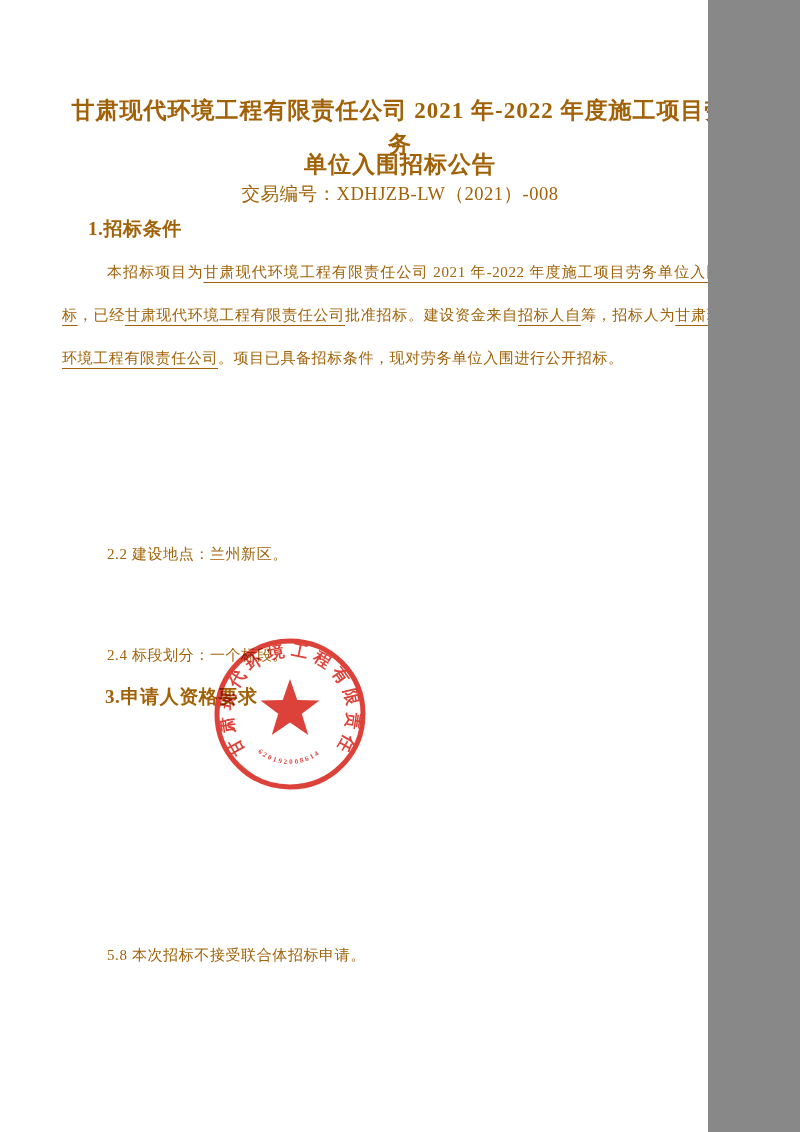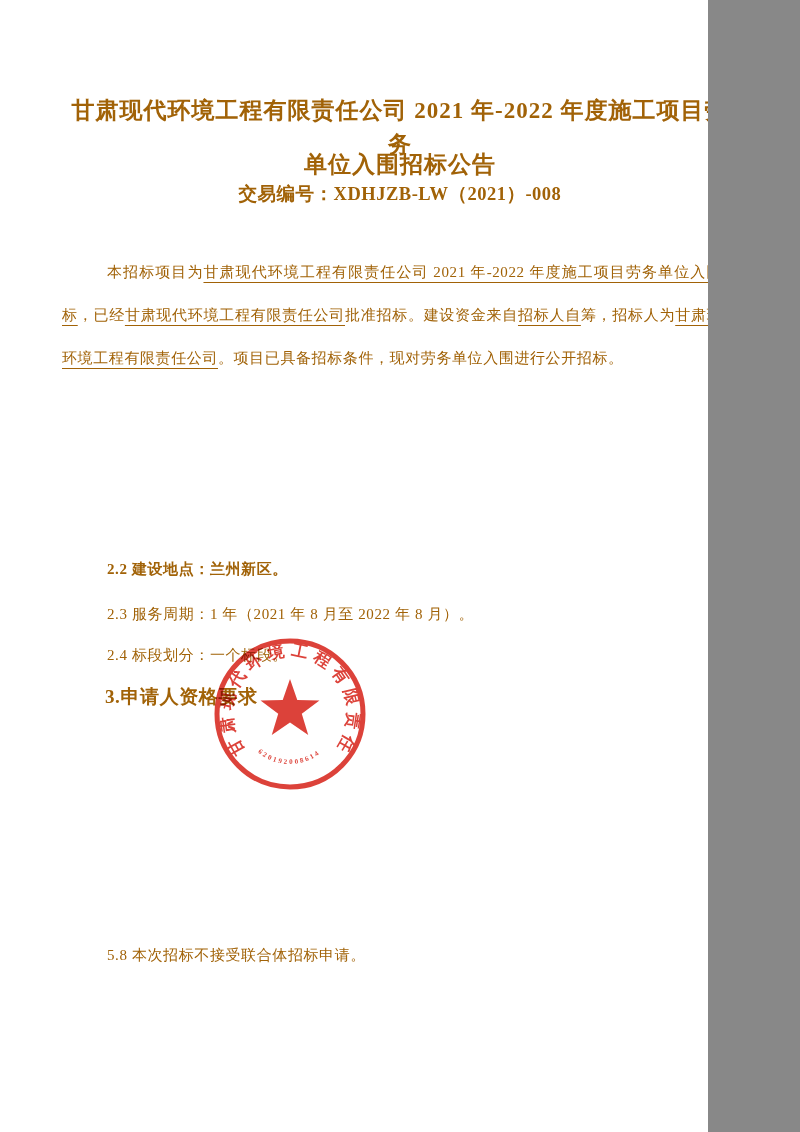--- a/index.html
+++ b/index.html
@@ -9,29 +9,29 @@
     background:#ffffff;
     overflow:hidden;
     font-family:"Liberation Serif","DejaVu Serif",serif;
     color:#a16207;
   }
   .blk{position:absolute;left:62px;width:676px;line-height:43px;font-size:15px;letter-spacing:0.6px;text-align:justify;}
   .center{text-align:center;}
   .title{font-weight:700;font-size:23px;letter-spacing:1px;line-height:34px;}
   .t1{top:94px;}
   .t2{top:148px;font-family:Liberation Serif, serif;}
-  .docnum{top:180px;font-weight:700;font-size:18.5px;line-height:28px;letter-spacing:0.5px;}
+  .docnum{top:180px;font-weight:400;font-size:18.5px;line-height:28px;letter-spacing:0.5px;}
   .hd{font-weight:700;font-size:19px;}
   .h1{top:207px;padding-left:26px;}
   .h2{top:418px;padding-left:59px;}
   .h3{top:675px;padding-left:43px;}
   .para{text-indent:45px;}
   .p1{top:251px;}
   .p21{top:461px;}
-  .p22{top:548px;font-weight:bold;}
+  .p22{top:533px;}
   .p23{top:593px;}
   .p24{top:634px;}
   .p31{top:720px;}
   .p32{top:934px;}
   .u{text-decoration:underline;text-underline-offset:5px;text-decoration-thickness:1.2px;}
   .seal{
     position:absolute;left:210px;top:634px;width:160px;height:160px;
     mix-blend-mode:multiply;opacity:0.88;pointer-events:none;
   }
   .seal text{font-family:"Liberation Serif","DejaVu Serif",serif;font-weight:700;}
@@ -39,24 +39,24 @@
 </head>
 <body>
 
 <div class="page">
 
   <div class="blk center title t1">甘肃现代环境工程有限责任公司 2021 年-2022 年度施工项目劳务</div>
   <div class="blk center title t2">单位入围招标公告</div>
 
   <div class="blk center docnum">交易编号：XDHJZB-LW（2021）-008</div>
 
+  <div class="blk hd h1">1.招标条件</div>
   <div class="blk para p1"><span>本招标项目为</span><span class="u">甘肃现代环境工程有限责任公司 2021 年-2022 年度施工项目劳务单位入围招标</span><span>，已经</span><span class="u">甘肃现代环境工程有限责任公司</span><span>批准招标。建设资金来自</span><span class="u">招标人自</span><span>筹，招标人为</span><span class="u">甘肃现代环境工程有限责任公司</span><span>。项目已具备招标条件，现对劳务单位入围进行公开招标。</span></div>
 
   <div class="blk para p22"><span>2.2 建设地点：兰州新区。</span></div>
-  <div class="blk para p23"><span>2.3 服务周期：1 年（2021 年 8 月至 2022 年 8 月）。</span></div>
   <div class="blk para p24"><span>2.4 标段划分：一个标段。</span></div>
 
   <div class="blk hd h3">3.申请人资格要求</div>
   <div class="blk para p32"><span>5.8 本次招标不接受联合体招标申请。</span></div>
 
   <svg class="seal" viewBox="0 0 160 160" width="160" height="160" aria-hidden="true">
     <defs>
       <path id="sealTextArc" d="M 35.6 117.3 A 58 58 0 1 1 124.4 117.3" fill="none"></path>
       <path id="sealSerialArc" d="M 33.0 97.1 A 50 50 0 0 0 127.0 97.1" fill="none"></path>
     </defs>

